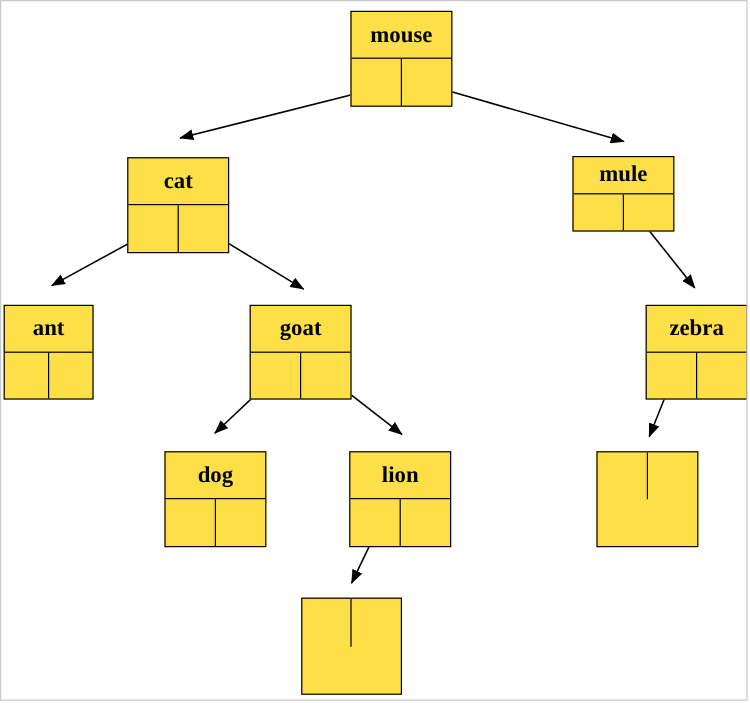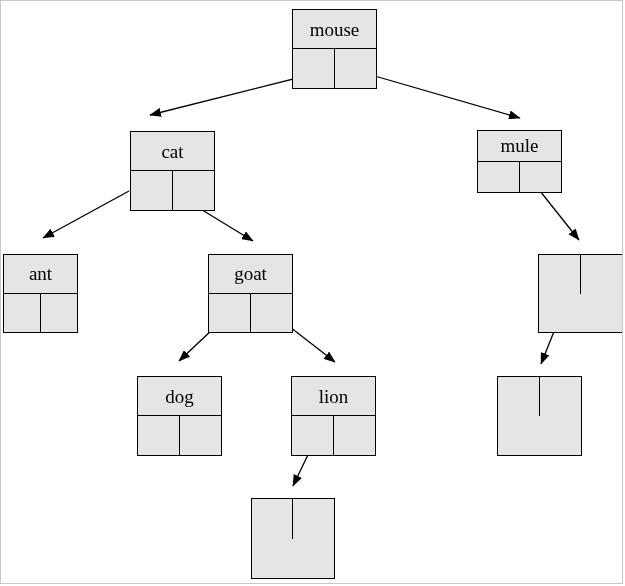--- a/index.html
+++ b/index.html
@@ -27,21 +27,22 @@
     left: 0;
     top: 0;
     width: 623px;
     height: 584px;
     pointer-events: none;
   }
   .tree-node {
     position: absolute;
     box-sizing: border-box;
     border: 1.4px solid #000000;
-    background: #e5e5e5;
+    background: #fde047;
+    font-weight: bold;
   }
   .node-label {
     box-sizing: border-box;
     height: 50%;
     width: 100%;
     display: flex;
     align-items: center;
     justify-content: center;
     font-size: 19px;
     line-height: 1;
@@ -89,21 +90,21 @@
   </svg>
 
   <div id="nodes-group">
       <div class="tree-node" style="left: 291px; top: 8px; width: 85px; height: 80px;">
         <div class="node-label">mouse</div>
         <div class="node-pointers">
           <div class="ptr-cell left"></div>
           <div class="ptr-cell right"></div>
         </div>
       </div>
-      <div class="tree-node" style="left: 105px; top: 130px; width: 85px; height: 80px; margin-left: 24px;">
+      <div class="tree-node" style="left: 105px; top: 130px; width: 85px; height: 80px;">
         <div class="node-label">cat</div>
         <div class="node-pointers">
           <div class="ptr-cell left"></div>
           <div class="ptr-cell right"></div>
         </div>
       </div>
       <div class="tree-node" style="left: 476px; top: 129px; width: 85px; height: 63px;">
         <div class="node-label">mule</div>
         <div class="node-pointers">
           <div class="ptr-cell left"></div>
@@ -118,20 +119,21 @@
         </div>
       </div>
       <div class="tree-node" style="left: 207px; top: 253px; width: 85px; height: 79px;">
         <div class="node-label">goat</div>
         <div class="node-pointers">
           <div class="ptr-cell left"></div>
           <div class="ptr-cell right"></div>
         </div>
       </div>
       <div class="tree-node" style="left: 537px; top: 253px; width: 85px; height: 79px;">
+        <div class="node-label">zebra</div>
         <div class="node-pointers">
           <div class="ptr-cell left"></div>
           <div class="ptr-cell right"></div>
         </div>
       </div>
       <div class="tree-node" style="left: 136px; top: 375px; width: 85px; height: 80px;">
         <div class="node-label">dog</div>
         <div class="node-pointers">
           <div class="ptr-cell left"></div>
           <div class="ptr-cell right"></div>

